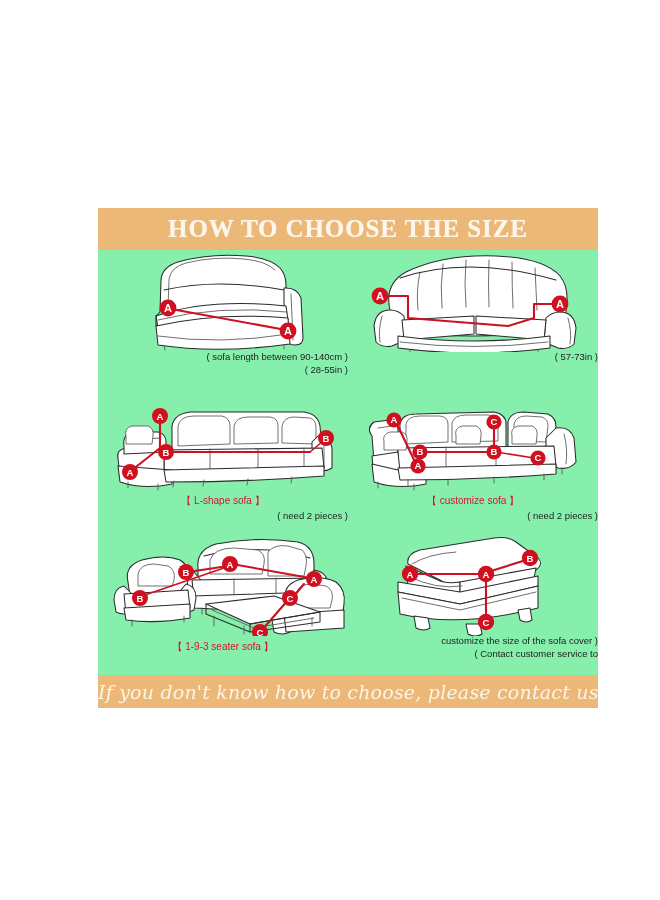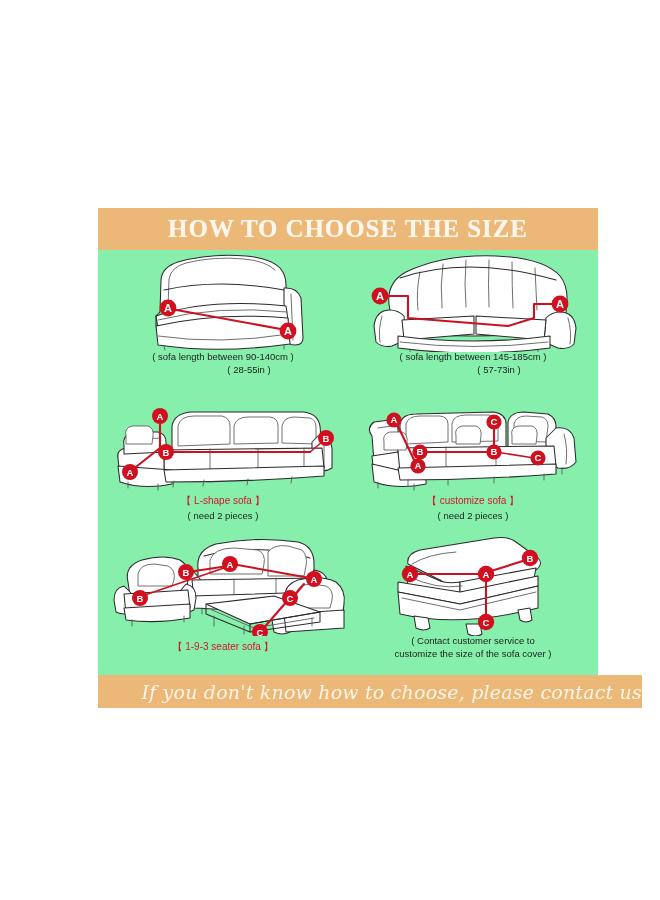--- a/index.html
+++ b/index.html
@@ -56,26 +56,26 @@
     color: #fdf6ec;
     white-space: nowrap;
     text-shadow: 0 0 1px rgba(255,255,255,.6);
   }
 
   
   .bottom-banner {
     position: absolute;
     left: 0;
     top: 467px;
-    width: 544px;
+    width: 500px;
     height: 33px;
     background: #ebb878;
     display: flex;
     align-items: center;
-    justify-content: flex-end;
+    justify-content: flex-start;
   }
   .bottom-banner-text {
     font-family: "DejaVu Serif", serif;
     font-style: italic;
     font-size: 19px;
     color: #fdf4e8;
     white-space: nowrap;
     letter-spacing: .2px;
   }
 
@@ -113,20 +113,21 @@
     left: 0;
     width: 250px;
     text-align: center;
     font-family: "Liberation Sans", sans-serif;
   }
   .cap-line {
     font-size: 9.5px;
     color: #1d1d1d;
     line-height: 13px;
     white-space: nowrap;
+    text-align: right;
   }
   .cap-line.indent-right { padding-left: 52px; }
   .cap-title {
     font-size: 10px;
     color: #d2152a;
     line-height: 17px;
     font-weight: 500;
     white-space: nowrap;
   }
 
@@ -220,21 +221,20 @@
 
             <path class="meas" d="M34 46 L60 46 L60 68 L160 76"></path>
             <path class="meas" d="M160 76 L186 68 L186 54 L210 54"></path>
             <circle class="mk" cx="32" cy="46" r="8.4"></circle>
             <text class="mkt" x="32" y="50">A</text>
             <circle class="mk" cx="212" cy="54" r="8.4"></circle>
             <text class="mkt" x="212" y="58">A</text>
           </svg>
         </div>
         <div class="caption" style="top:100px;">
-          <div class="cap-line">( sofa length between 145-185cm )</div>
           <div class="cap-line indent-right">( 57-73in )</div>
         </div>
       </div>
 
       <div class="cell r1 c0">
         <div class="art">
           <svg viewBox="0 0 250 102" xmlns="http://www.w3.org/2000/svg">
 
             <path class="fillw" d="M74 34 Q76 22 92 20 L206 20 Q220 22 222 34 L224 58 L74 62 Z"></path>
 
@@ -422,22 +422,22 @@
             <text class="mkt-s" x="62" y="43.8">A</text>
             <circle class="mk" cx="138" cy="40" r="8.2"></circle>
             <text class="mkt-s" x="138" y="43.8">A</text>
             <circle class="mk" cx="182" cy="24" r="8.2"></circle>
             <text class="mkt-s" x="182" y="27.8">B</text>
             <circle class="mk" cx="138" cy="88" r="8.2"></circle>
             <text class="mkt-s" x="138" y="91.8">C</text>
           </svg>
         </div>
         <div class="caption" style="top:100px;">
+          <div class="cap-line">customize the size of the sofa cover )</div>
           <div class="cap-line">( Contact customer service to</div>
-          <div class="cap-line">customize the size of the sofa cover )</div>
         </div>
       </div>
 
     </div>
 
     <div class="bottom-banner">
       <div class="bottom-banner-text">If you don't know how to choose, please contact us</div>
     </div>
 
   </div>

